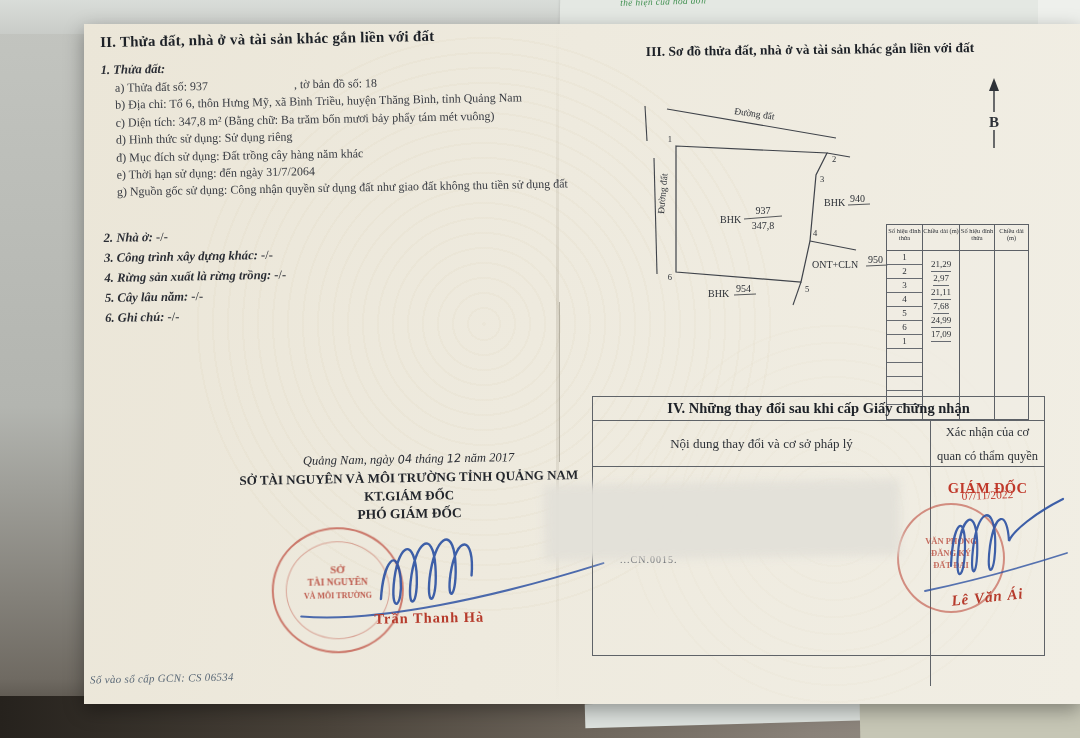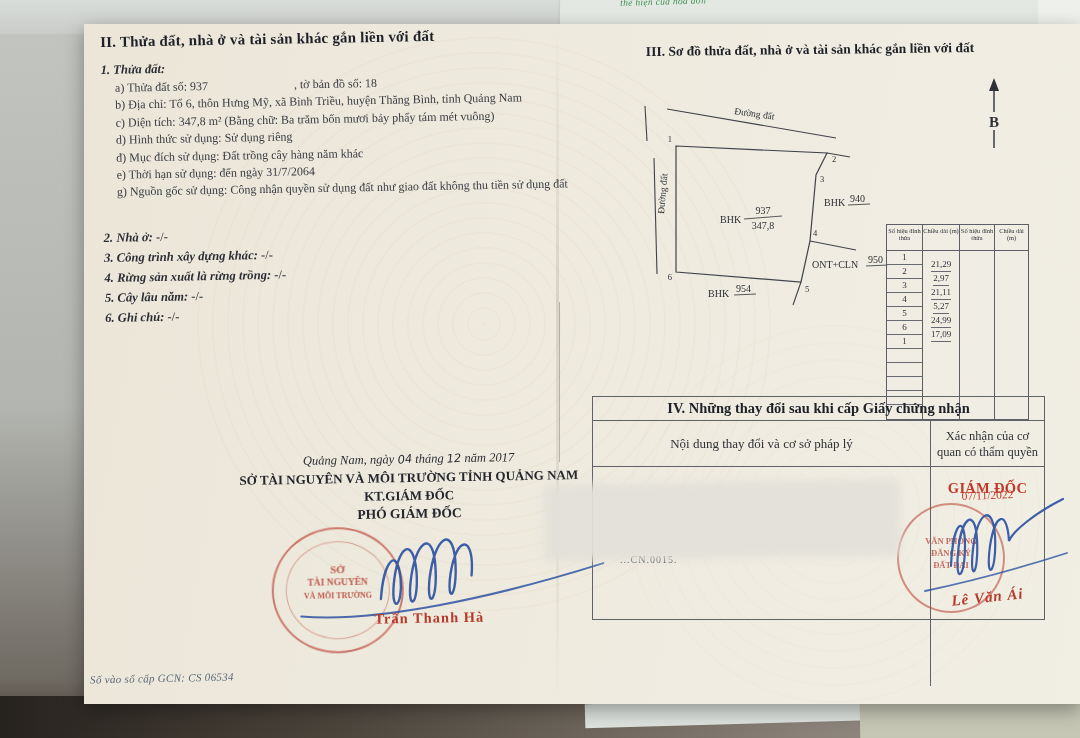--- a/index.html
+++ b/index.html
@@ -86,29 +86,29 @@
   .vt-col + .vt-col{border-left:1px solid #5c6066;align-items:center;}
   .vt-head{height:26px;border-bottom:1px solid #5c6066;font-size:6.4px;line-height:1.15;
     text-align:center;padding-top:2px;color:#2e3238;box-sizing:border-box;}
   .vt-cell{height:14px;box-sizing:border-box;border-bottom:.8px solid #676b71;
     font-size:9px;line-height:13px;text-align:center;color:#2e3238;}
   .vt-cell:last-child{border-bottom:none;}
   .vt-half{height:7px;box-sizing:border-box;border-bottom:.8px solid #676b71;}
   .w35{width:35px;}.w36{width:36px;}.w34{width:34px;}.w33{width:33px;}
 
   
-  .iv{position:absolute;left:508px;top:372px;width:453px;height:224px;
+  .iv{position:absolute;left:508px;top:372px;width:453px;height:260px;
     border:1.2px solid #5f6368;box-sizing:border-box;color:#2e3238;}
   .iv-title{height:24px;border-bottom:1.2px solid #5f6368;text-align:center;
     font-size:14.5px;font-weight:bold;padding-top:3px;box-sizing:border-box;color:#1d2127;}
   .iv-head{display:flex;height:46px;border-bottom:1.2px solid #5f6368;box-sizing:border-box;}
   .iv-h1{width:338px;border-right:1.2px solid #5f6368;display:flex;align-items:center;
     justify-content:center;font-size:13px;box-sizing:border-box;}
   .iv-h2{flex:1;display:flex;align-items:center;justify-content:center;text-align:center;
-    font-size:12.5px;line-height:16px;padding:2px 6px;box-sizing:border-box;}
+    font-size:12.5px;line-height:24px;padding:2px 6px;box-sizing:border-box;}
   .iv-body{display:flex;height:219px;}
   .iv-b1{width:338px;border-right:1.2px solid #5f6368;box-sizing:border-box;position:relative;}
   .iv-b2{flex:1;position:relative;}
   .stamp-title{margin-top:13px;text-align:center;color:#c0392b;font-weight:bold;
     font-size:14.5px;letter-spacing:.3px;}
   .stamp-date{margin-top:-8px;text-align:center;color:#c0392b;font-size:11.5px;
     transform:rotate(-2deg);}
   .seal2{position:absolute;left:-34px;top:36px;width:104px;height:106px;border-radius:50%;
     border:2.5px solid rgba(186,62,48,.55);filter:blur(.4px);}
   .seal2-text{position:absolute;left:0;right:0;top:30px;color:rgba(178,54,40,.7);
@@ -267,21 +267,21 @@
       <div class="vt-cell"></div>
       <div class="vt-cell"></div>
       <div class="vt-cell"></div>
     </div>
     <div class="vt-col w36">
       <div class="vt-head">Chiều dài (m)</div>
       <div class="vt-half"></div>
       <div class="vt-cell">21,29</div>
       <div class="vt-cell">2,97</div>
       <div class="vt-cell">21,11</div>
-      <div class="vt-cell">5,27</div>
+      <div class="vt-cell">7,68</div>
       <div class="vt-cell">24,99</div>
       <div class="vt-cell">17,09</div>
       <div class="vt-cell"></div>
       <div class="vt-cell"></div>
       <div class="vt-cell"></div>
       <div class="vt-cell"></div>
       <div class="vt-cell"></div>
       <div class="vt-half"></div>
     </div>
     <div class="vt-col w34">

